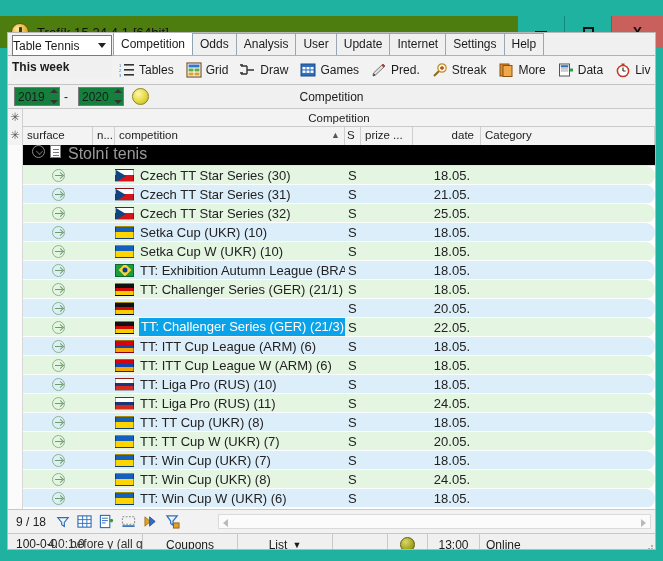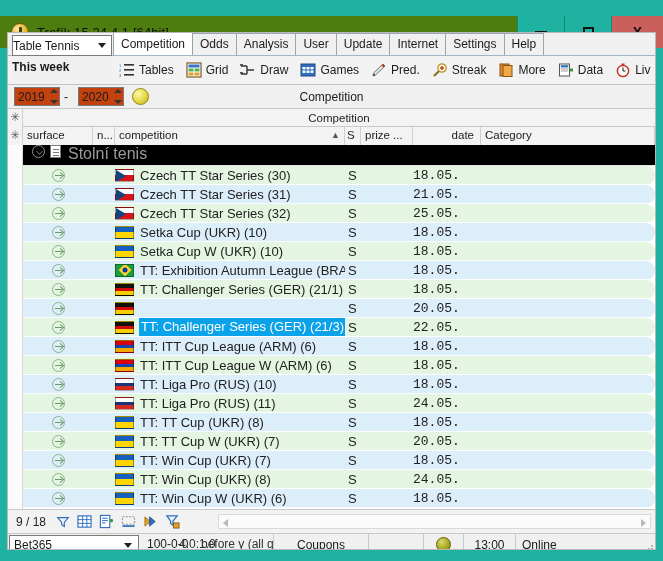--- a/index.html
+++ b/index.html
@@ -132,21 +132,21 @@
   
   .yearbar {
     position: relative; height: 24px;
     background: #f0f0f0;
     border-bottom: 1px solid #c8c8c8;
     display: flex; align-items: center;
   }
   .spin {
     margin-left: 6px;
     width: 46px; height: 19px;
-    background: #c2410c; border: 1px solid #7a7a7a;
+    background: #15803d; border: 1px solid #7a7a7a;
     display: flex; align-items: center; position: relative;
     font-size: 12px;
   }
   .spin span { padding-left: 3px; }
   .spin .updn {
     position: absolute; right: 1px; top: 1px; width: 12px; height: 15px;
     display: flex; flex-direction: column; justify-content: space-between;
   }
   .spin .updn i {
     width: 0; height: 0; margin: 0 auto;
@@ -254,21 +254,21 @@
     border: 1px solid rgba(0,0,0,0.35);
     position: relative; overflow: hidden;
   }
   .comp-label { padding-left: 1px; }
   .row.selected .comp-label {
     background: #0aa3ea; color: #ffffff;
     display: inline-block; padding: 0 3px 0 2px; height: 18px; line-height: 18px;
   }
   .c-s { width: 16px; text-align: left; padding-left: 3px; }
   .c-prize { width: 52px; }
-  .c-date { width: 68px; text-align: left; padding-right: 11px; font-family: Liberation Mono, monospace; }
+  .c-date { width: 68px; text-align: right; padding-right: 11px; }
   .c-cat { flex: 1; }
 
   .selmark {
     position: absolute; left: 3px; top: 5px;
     width: 0; height: 0;
     border-top: 4px solid transparent; border-bottom: 4px solid transparent;
     border-left: 6px solid #333;
   }
 
   
@@ -876,32 +876,32 @@
           <rect x="9" y="9.5" width="6" height="5.5" fill="#e0a02b" stroke="#8a5313" stroke-width="0.9"></rect>
         </svg>
       </div>
       <div class="f1-scroll">
         <span class="tri-l"></span>
         <span class="tri-r"></span>
       </div>
     </div>
 
     <div class="footer2">
-      <div class="bookmaker">
-        <span>Bet365</span>
-        <span class="arr"></span>
-      </div>
       <div class="sbox sb-odds">
         <span class="l1">100-0-0</span>
         <span class="l2">4.0:1.0</span>
         <span style="position:absolute;left:62px;top:3px;color:#333">before y (all game</span>
       </div>
       <div class="sbox sb-coupons">
         <span>Coupons</span>
       </div>
+      <div class="sbox sb-list">
+        <span>List</span>
+        <span class="caret">▼</span>
+      </div>
       <div class="sbox sb-blank"></div>
       <div class="sbox sb-light">
         <span class="lamp"></span>
       </div>
       <div class="sbox sb-time">
         <span>13:00</span>
       </div>
       <div class="sbox sb-online">
         <span>Online</span>
 

